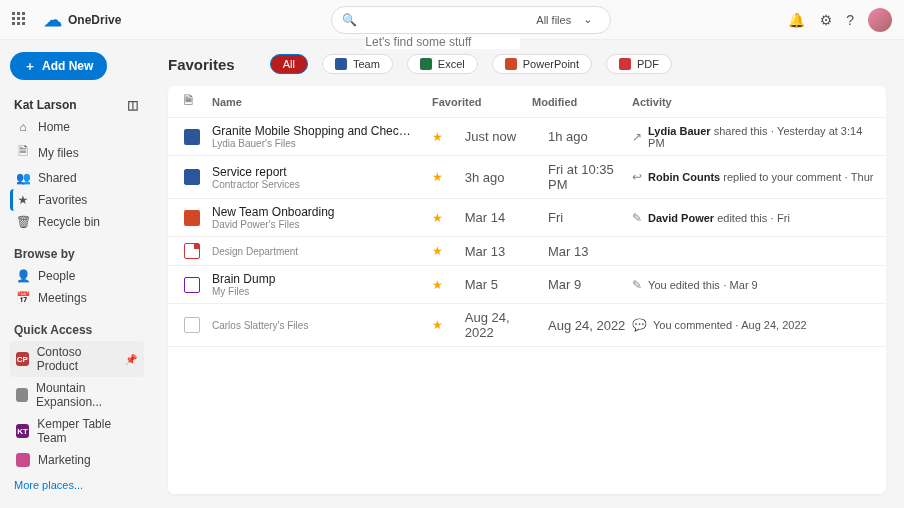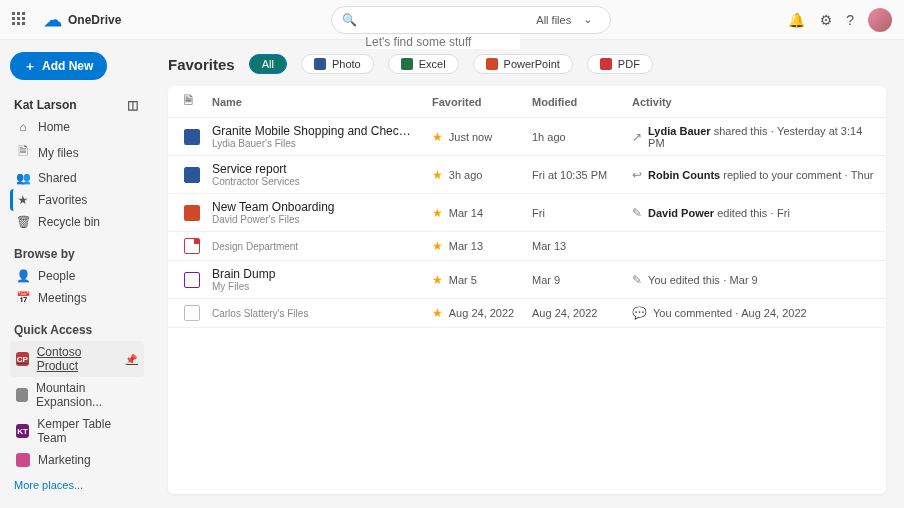--- a/index.html
+++ b/index.html
@@ -17,53 +17,53 @@
 .top-icons { display: flex; gap: 14px; align-items: center; }
 .top-icon { color: #555; cursor: pointer; font-size: 14px; }
 .avatar { width: 24px; height: 24px; border-radius: 50%; background: linear-gradient(135deg,#e8a,#a66); }
 
 .content { display: flex; height: calc(100% - 40px); }
 .sidebar { width: 150px; padding: 12px 6px 12px 10px; background: #f5f5f5; display: flex; flex-direction: column; gap: 4px; }
 .add-new { background: #0078d4; color: #fff; border: none; border-radius: 14px; height: 28px; padding: 0 14px; display: inline-flex; align-items: center; gap: 6px; font-size: 12px; cursor: pointer; width: fit-content; font-weight: 600; }
 .user-row { display: flex; align-items: flex-end; justify-content: space-between; margin-top: 14px; font-size: 12px; font-weight: 600; padding: 0 4px; }
 .nav-item { display: flex; align-items: center; gap: 8px; padding: 4px 6px; border-radius: 4px; cursor: pointer; font-size: 12px; color: #444; }
 .nav-item.active { border-left: 3px solid #0078d4; padding-left: 3px; }
-.nav-item.qa-selected { background: #eee; border-radius: 4px; text-decoration: underline; }
+.nav-item.qa-selected { background: #eee; border-radius: 4px; }
 .nav-icon { width: 14px; text-align: center; color: #555; }
 .section-label { font-size: 12px; font-weight: 600; color: #444; margin-top: 10px; padding: 0 4px; }
 .qa-badge { width: 14px; height: 14px; border-radius: 3px; display: inline-flex; align-items: center; justify-content: center; font-size: 8px; color: #fff; font-weight: 600; }
 .pin { color: #555; font-size: 10px; }
 .more-link { color: #0078d4; font-size: 11px; margin-top: 4px; padding: 0 4px; cursor: pointer; }
 
 .main { flex: 1; padding: 14px 18px; display: flex; flex-direction: column; }
 .page-header { display: flex; align-items: center; gap: 14px; }
 .page-title { font-size: 15px; font-weight: 600; }
 .chip { display: inline-flex; align-items: center; gap: 6px; padding: 3px 12px; border: 1px solid #ddd; border-radius: 14px; background: #fff; font-size: 11px; cursor: pointer; }
-.chip.active { background: #0f766e; color: #fff; border-color: #0078d4; }
+.chip.active { background: #b91c1c; color: #fff; border-color: #0078d4; margin-left: 21px; }
 .chip-icon { width: 12px; height: 12px; border-radius: 2px; display: inline-block; }
 .i-word { background: #2b579a; }
 .i-excel { background: #217346; }
 .i-ppt { background: #d24726; }
 .i-pdf { background: #d13438; }
 
 .panel { background: #fff; border-radius: 6px; margin-top: 12px; flex: 1; box-shadow: 0 1px 3px rgba(0,0,0,.05); overflow: hidden; }
 .thead, .trow { display: grid; grid-template-columns: 38px 220px 100px 100px 1fr; align-items: center; padding: 6px 6px; border-bottom: 1px solid #f0f0f0; }
 .thead { font-size: 11px; color: #666; font-weight: 600; }
 .file-icon { width: 16px; height: 16px; border-radius: 2px; margin-left: 10px; }
 .fi-word { background: #2b579a; }
 .fi-word2 { background: #2b579a; border: 1px solid #2b579a; }
 .fi-ppt { background: #d24726; }
 .fi-pdf { background: #fff; border: 1px solid #d13438; position: relative; }
 .fi-pdf::after { content:''; position:absolute; top:0; right:0; width:5px; height:5px; background:#d13438; }
 .fi-note { background: #fff; border: 1px solid #7719aa; }
 .fi-jpg { background: #fff; border: 1px solid #bbb; }
 .name-cell .title { font-size: 12px; color: #222; white-space: nowrap; overflow: hidden; text-overflow: ellipsis; max-width: 200px; }
 .name-cell .sub { font-size: 10px; color: #888; }
 .star { color: #f3a700; font-size: 12px; }
-.cell { font-size: 11px; color: #555; }
+.cell { font-size: 13px; color: #555; margin-left: 16px; }
 .activity { font-size: 11px; color: #555; display: flex; align-items: center; gap: 6px; }
 .activity .who { color: #222; font-weight: 700; margin-top: 28px; }
 .act-icon { color: #888; font-size: 12px; }
 .fav-wrap { display: flex; align-items: center; gap: 6px; }
 </style>
 </head>
 <body>
 
 <div class="topbar">
   <div class="waffle-icon">
@@ -165,21 +165,21 @@
   </div>
 
   <div class="main">
     <div class="page-header">
       <div class="page-title">Favorites</div>
       <div class="chip active">
           <span>All</span>
         </div>
       <div class="chip">
           <span class="chip-icon i-word"></span>
-          <span>Photo</span>
+          <span>Team</span>
         </div>
       <div class="chip">
           <span class="chip-icon i-excel"></span>
           <span>Excel</span>
         </div>
       <div class="chip">
           <span class="chip-icon i-ppt"></span>
           <span>PowerPoint</span>
         </div>
       <div class="chip">

